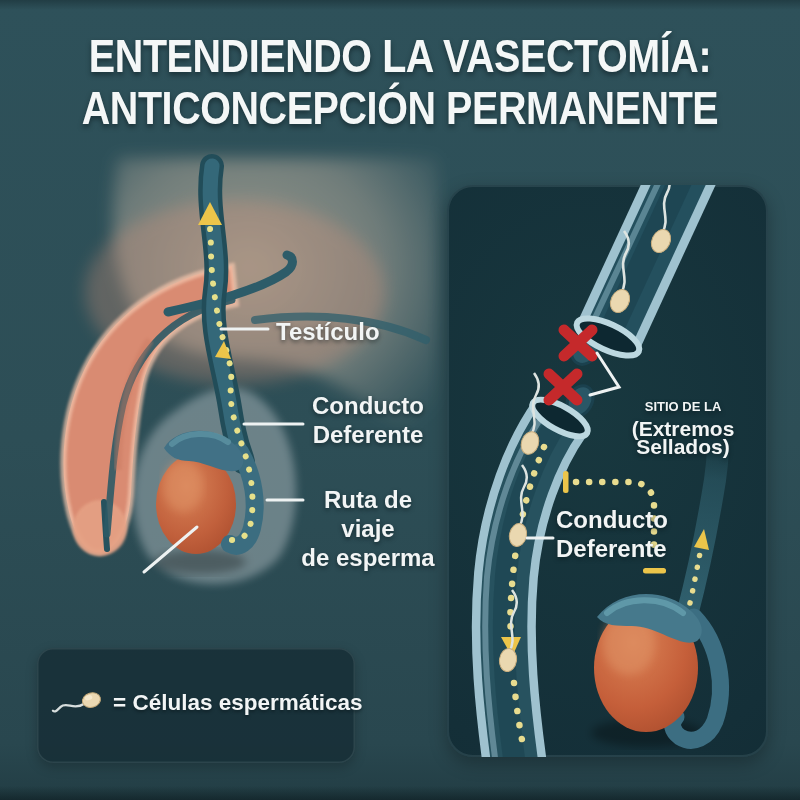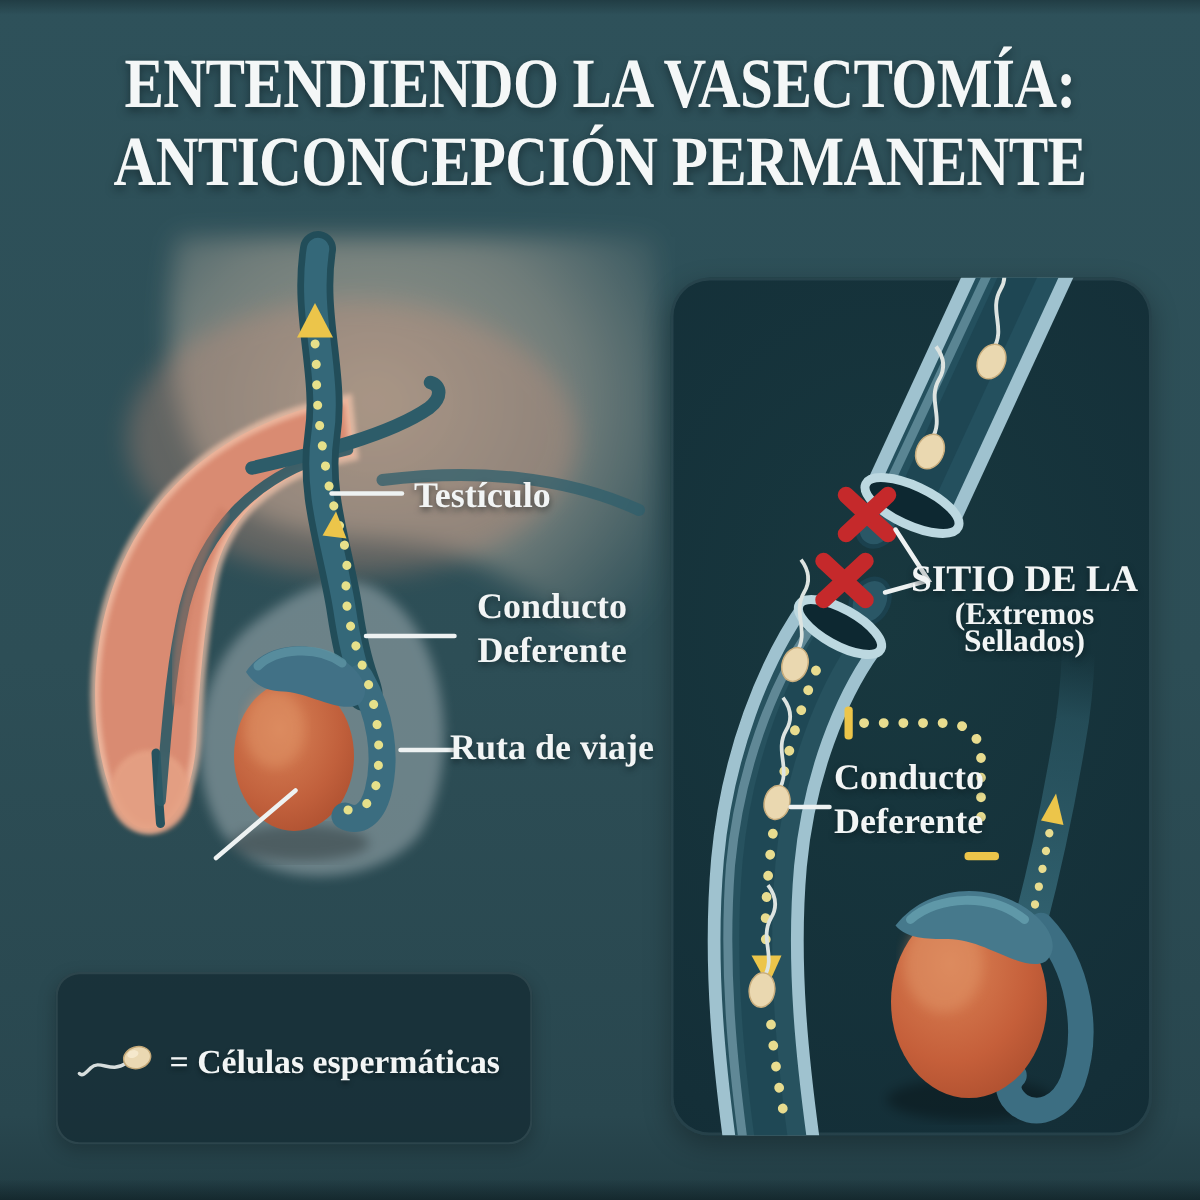--- a/index.html
+++ b/index.html
@@ -1,49 +1,49 @@
 <!DOCTYPE html>
 <html><head>
 <meta charset="utf-8">
 <style>
   html,body{margin:0;padding:0;background:#20343a;}
   .canvas{
     position:relative;width:800px;height:800px;overflow:hidden;
     background:linear-gradient(180deg,#2e515a 0%,#2d4e56 55%,#29474f 93%,#223d44 100%);
-    font-family:Liberation Serif, serif;
+    font-family:Liberation Sans, sans-serif;
     -webkit-font-smoothing:antialiased;
   }
   .canvas::after{content:"";position:absolute;left:0;right:0;bottom:0;height:14px;
     background:linear-gradient(180deg,rgba(10,24,28,0),rgba(10,24,28,.55));pointer-events:none;}
   .canvas::before{content:"";position:absolute;left:0;right:0;top:0;height:10px;
     background:linear-gradient(0deg,rgba(10,24,28,0),rgba(10,24,28,.35));pointer-events:none;z-index:9;}
 
   .title{position:absolute;left:0;top:30px;width:800px;text-align:center;color:#f4f7f7;
     font-weight:800;font-size:47px;line-height:52px;letter-spacing:-.5px;
     text-shadow:0 3px 6px rgba(8,20,24,.5);}
   .title .tline{transform:scaleX(.84);transform-origin:50% 50%;white-space:nowrap;}
 
   .abs{position:absolute;}
   .lbl{position:absolute;color:#f2f5f5;font-weight:600;font-size:24px;line-height:29px;
     text-shadow:0 2px 4px rgba(8,20,24,.55);}
   .center{text-align:center;}
-  .lbl-sitio{font-size:25px;line-height:23px;font-weight:700;}
+  .lbl-sitio{font-size:13px;line-height:23px;font-weight:700;margin-top:20px;}
   .lbl-sitio-sub{font-size:21px;line-height:18px;font-weight:600;margin-top:2px;}
 
   .right-panel{position:absolute;left:447px;top:185px;width:321px;height:572px;
     border-radius:26px;background:radial-gradient(120% 90% at 45% 40%,#18383f 0%,#142f38 70%,#122b33 100%);
     box-shadow:inset 0 0 0 2px rgba(160,192,200,.13),0 6px 18px rgba(0,0,0,.28);
     overflow:hidden;}
   .right-panel svg{position:absolute;left:0;top:0;}
 
   .legend{position:absolute;left:37px;top:648px;width:318px;height:115px;border-radius:16px;
     background:rgba(19,42,50,.72);
     box-shadow:inset 0 0 0 1.5px rgba(190,210,215,.12),0 4px 12px rgba(0,0,0,.22);
     display:flex;flex-direction:column;justify-content:center;gap:5px;padding:6px 14px;box-sizing:border-box;}
-  .legend-row{display:flex;align-items:flex-end;height:31px;}
+  .legend-row{display:flex;align-items:flex-start;height:31px;}
   .legend-icon{width:62px;display:flex;justify-content:flex-end;align-items:center;padding-right:10px;box-sizing:border-box;}
   .legend-text{color:#f2f5f5;font-size:22.5px;font-weight:600;white-space:nowrap;
     text-shadow:0 2px 3px rgba(8,20,24,.5);}
   .red-chip{width:36px;height:18px;border-radius:2.5px;background:#bf3a34;
     box-shadow:inset 0 2px 3px rgba(255,255,255,.18),inset 0 -2px 3px rgba(0,0,0,.25);}
 </style>
 </head>
 <body>
 
 <div class="canvas">
@@ -124,20 +124,21 @@
     </g>
   </svg>
 
   <div class="lbl" style="left:276px;top:317px;">Testículo</div>
   <div class="lbl center" style="left:303px;top:391px;width:130px;">
     <div>Conducto</div>
     <div>Deferente</div>
   </div>
   <div class="lbl center" style="left:298px;top:485px;width:140px;">
     <div>Ruta de viaje</div>
+    <div>de esperma</div>
   </div>
 
   <div class="right-panel">
     <svg width="321" height="572" viewBox="0 0 321 572">
       <defs>
         <radialGradient id="testGradR" cx="0.38" cy="0.30" r="0.85">
           <stop offset="0" stop-color="#da8255"></stop>
           <stop offset="0.6" stop-color="#c55f3a"></stop>
           <stop offset="1" stop-color="#a84b2c"></stop>
         </radialGradient>

